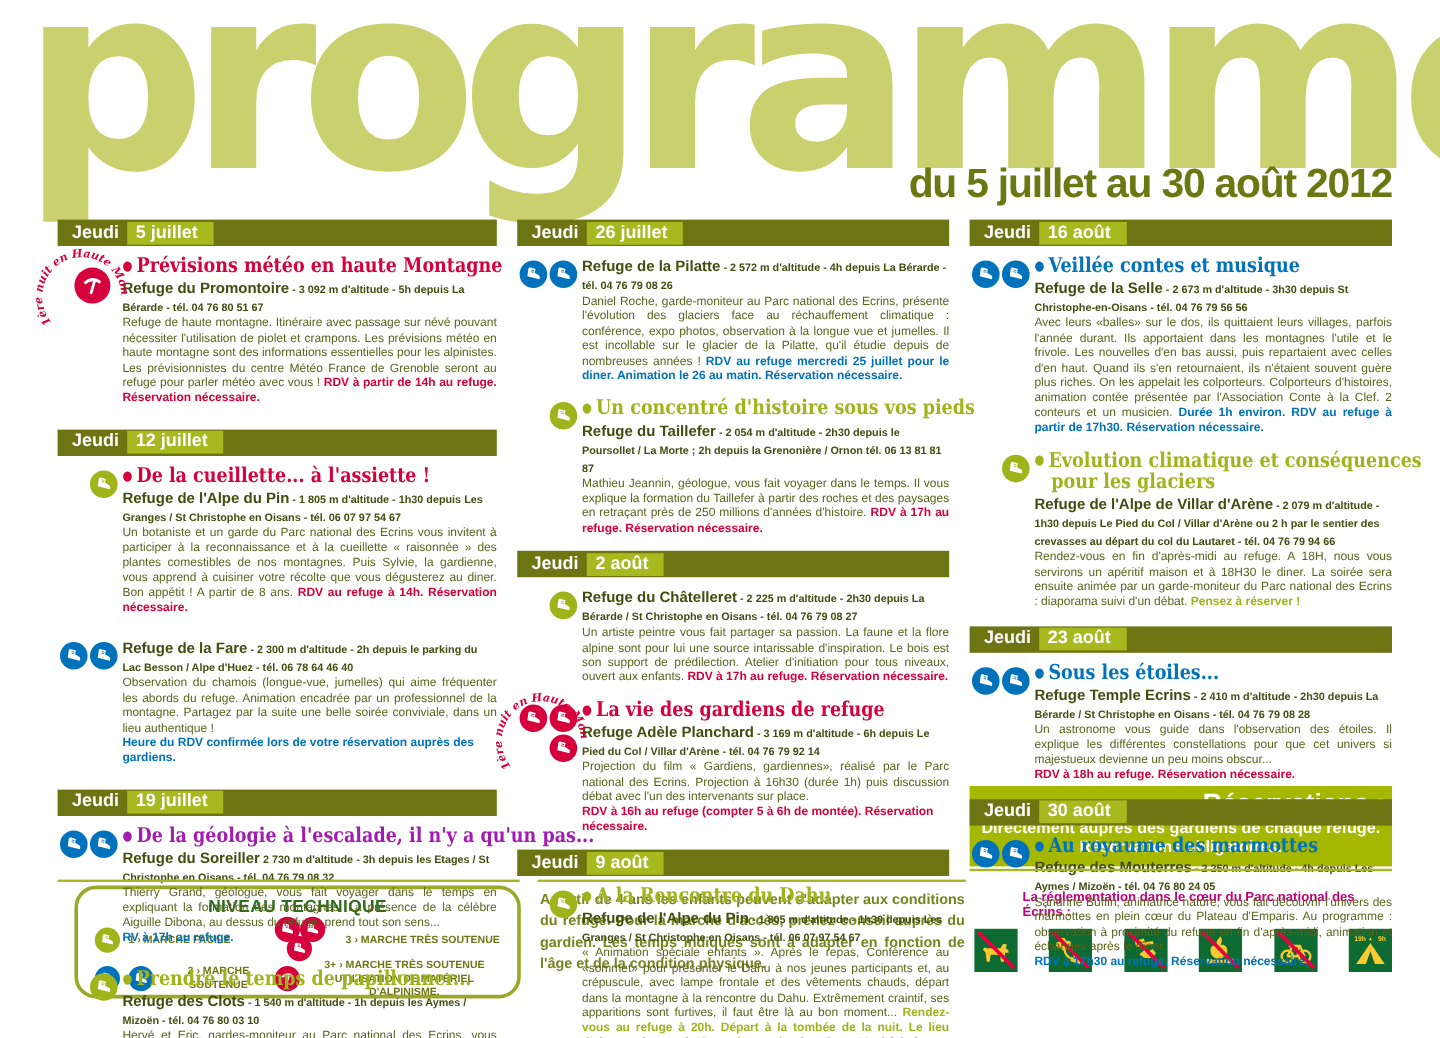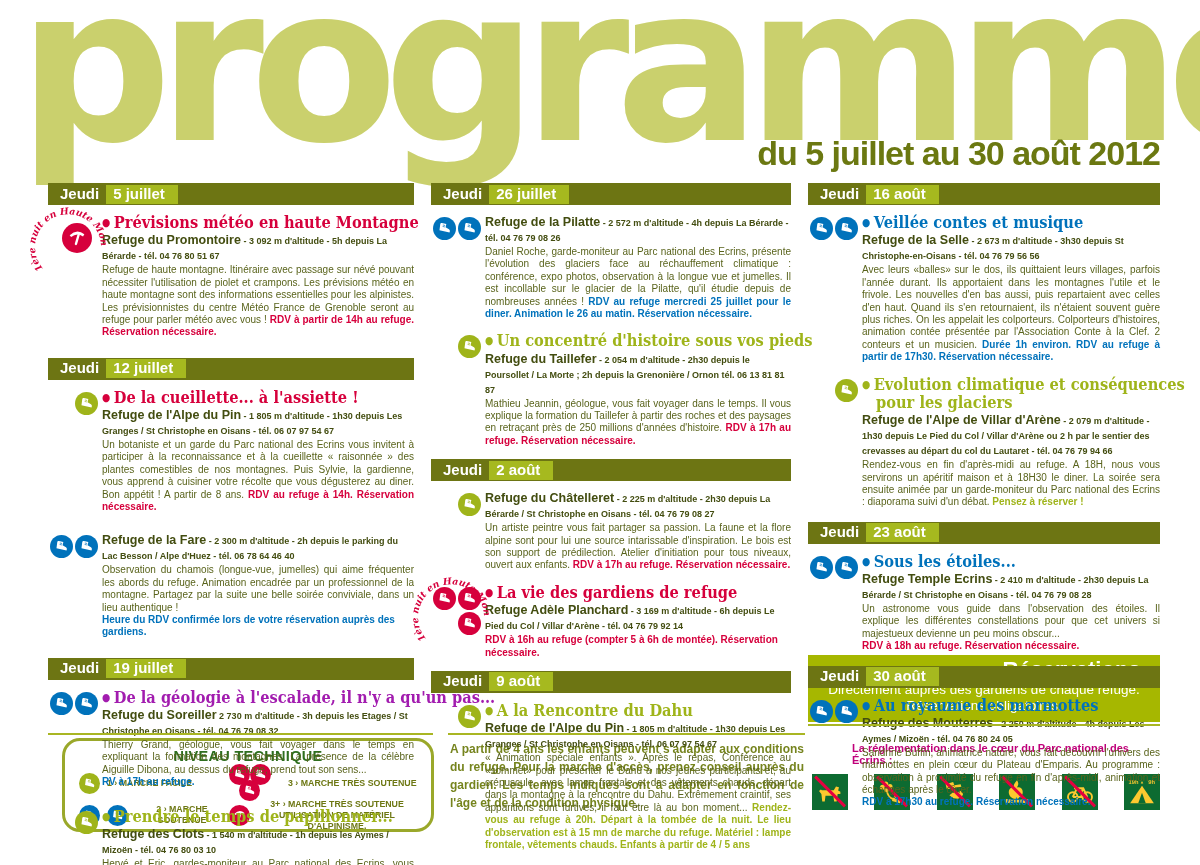--- a/index.html
+++ b/index.html
@@ -60,21 +60,21 @@
   .cluster{position:relative;width:43px;height:32px;flex:none;}
   .cluster .dot{position:absolute;}
   .cluster .dot:nth-child(1){left:0;top:-3px;}
   .cluster .dot:nth-child(2){left:21px;top:-3px;}
   .cluster .dot:nth-child(3){left:10px;top:13px;}
   #note{position:absolute;left:450px;top:740px;width:354px;font-size:12px;font-weight:bold;
     color:#76841e;text-align:justify;line-height:1.5;}
   #reservations{position:absolute;left:808px;top:655px;width:352px;background:#a6b700;
     color:#fff;text-align:center;box-sizing:border-box;padding:3px 6px 7px;}
   .res-title{font-size:22px;font-weight:bold;line-height:1.1;text-align:right;}
-  .res-line{font-size:13.5px;font-weight:normal;line-height:1.2;}
+  .res-line{font-size:13.5px;font-weight:bold;line-height:1.2;}
   #regl{position:absolute;left:812px;top:742px;width:348px;}
   #regl-label{font-size:11px;font-weight:bold;color:#c0007a;padding-left:40px;}
   #picto-row{display:flex;justify-content:space-between;margin-top:8px;}
   .picto{width:36px;height:36px;background:#0d6b31;position:relative;display:flex;
     align-items:center;justify-content:center;}
   .picto svg{width:30px;height:30px;overflow:visible;}
   .slash{position:absolute;left:-3px;right:-3px;top:50%;height:3.2px;margin-top:-1.6px;
     background:#e50040;transform:rotate(45deg);}
 </style>
 </head>
@@ -272,21 +272,21 @@
             <span class="dot " style="background:#d6003c">
               <svg viewBox="0 0 24 24">
                 <path fill="#fff" d="M8.3 4.2l6.3 1.6-1.1 4.5 4.8 2.9c1 .6 1.5 1.8 1.2 2.9l-.4 1.7-14.2-3.4 1.1-8.5c.2-1.3 1.2-2 2.3-1.7z"></path>
                 <path d="M9.7 7l3.2.8M9.3 9l3.2.8" stroke="#d6003c" stroke-width="1" fill="none"></path>
               </svg>
             </span>
           </div>
           <div class="content">
             <div class="evt-title" style="color:#d6003c"><span class="title-line"><span class="bullet">●</span><span>La vie des gardiens de refuge</span></span></div>
             <div class="refuge"><b>Refuge Adèle Planchard</b><span class="details"> - 3 169 m d'altitude - 6h depuis Le Pied du Col / Villar d'Arène - tél. 04 76 79 92 14</span></div>
-            <div class="body"><span class="rdv block" style="color:#d6003c">RDV à 16h au refuge (compter 5 à 6h de montée). Réservation nécessaire.</span></div>
+            <div class="body"><span>Projection du film « Gardiens, gardiennes», réalisé par le Parc national des Ecrins. Projection à 16h30 (durée 1h) puis discussion débat avec l'un des intervenants sur place. </span><span class="rdv block" style="color:#d6003c">RDV à 16h au refuge (compter 5 à 6h de montée). Réservation nécessaire.</span></div>
           </div>
         </div>
         <div class="datebar">
           <span class="day">Jeudi</span>
           <span class="chip">9 août</span>
         </div>
         <div class="event">
           <div class="icons">
             <span class="dot " style="background:#9fb41a">
               <svg viewBox="0 0 24 24">

